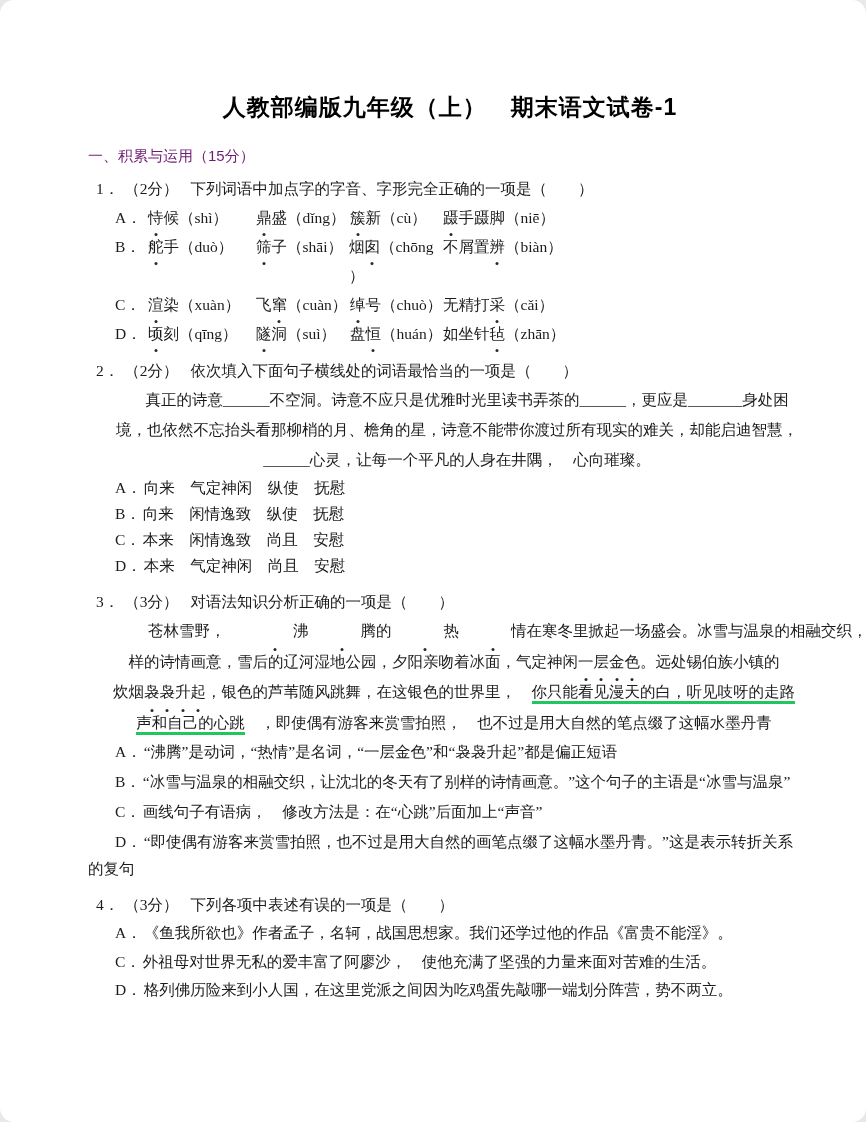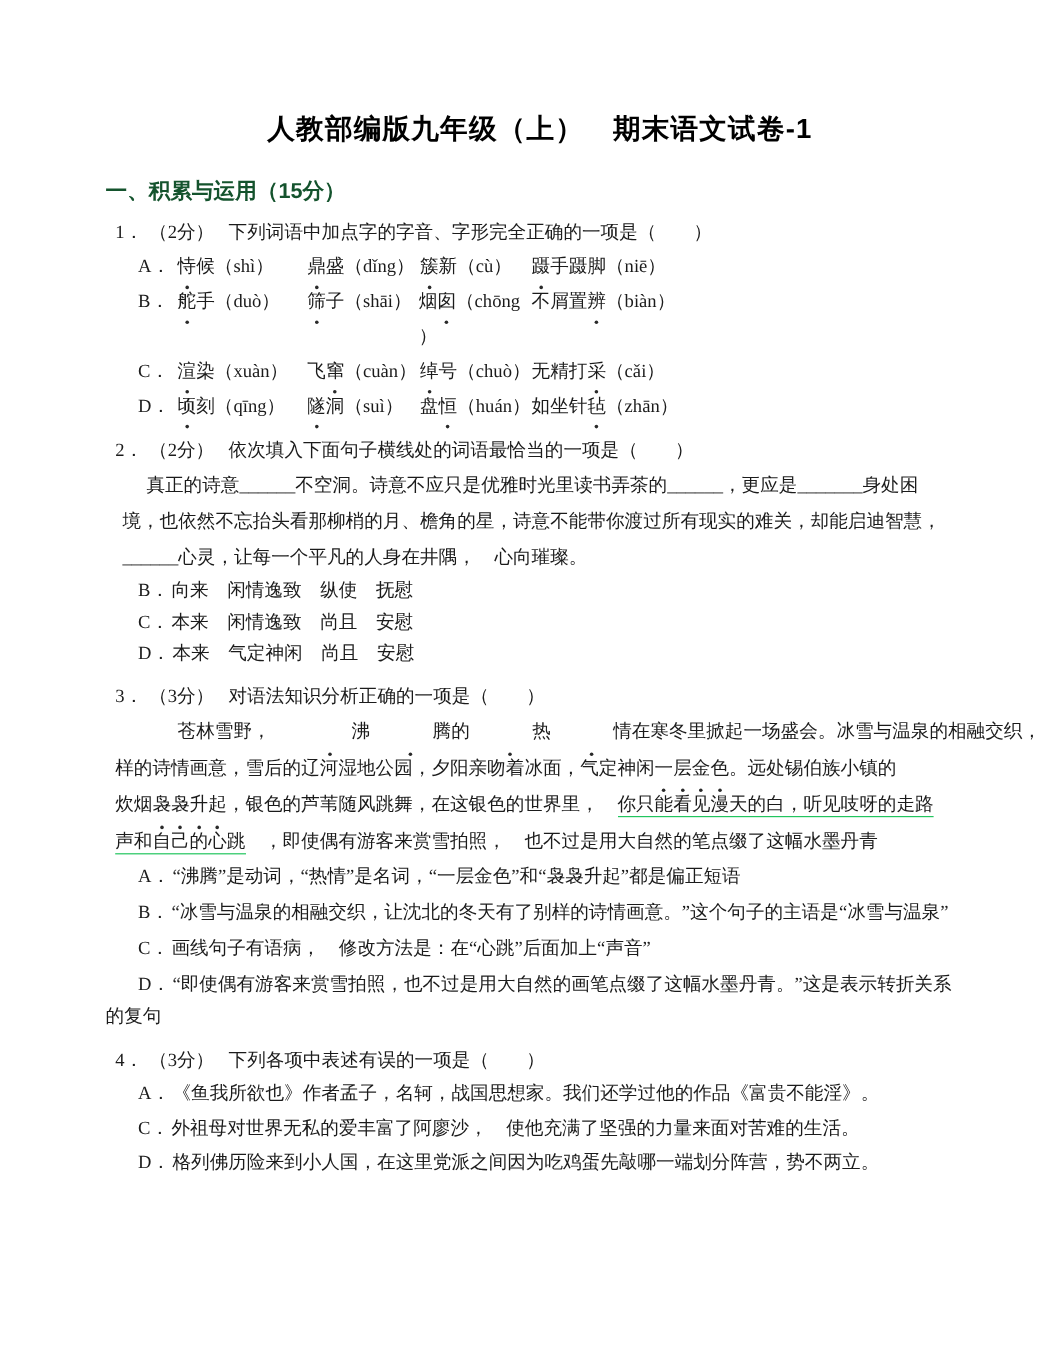--- a/index.html
+++ b/index.html
@@ -7,52 +7,53 @@
     position:relative;
     width:866px; height:1122px;
     margin:0 auto;
     background:#ffffff;
     color:#1b1b1b;
     font-family:"Liberation Serif","DejaVu Serif",serif;
     font-size:15.5px;
     box-sizing:border-box;
     padding:92px 54px 0 88px;
     overflow:hidden;
+    border-radius:14px;
   }
   .title {
     font-family:"Liberation Sans","DejaVu Sans",sans-serif;
     font-weight:700;
     font-size:23px;
     color:#000;
     text-align:center;
     margin:0 0 24px 0;
     letter-spacing:1px;
   }
   .section {
     font-family:"Liberation Sans","DejaVu Sans",sans-serif;
-    font-weight:700;
-    font-size:18px;
-    color:#14532d;
+    font-weight:400;
+    font-size:15px;
+    color:#701a75;
     margin:0 0 8px 0;
   }
   .question { margin:0 0 8px 0; }
   .stem { padding-left:8px; line-height:29px; }
   .qscore { margin-left:5px; margin-right:12px; }
 
   
   .optrow { display:flex; padding-left:27px; line-height:29px; }
   .optrow .olabel { width:33px; flex:0 0 auto; }
   .optrow .term { flex:0 0 auto; }
   .optrow .t1 { width:108px;text-decoration:underline; }
   .optrow .t2 { width:94px; }
   .optrow .t3 { width:93px;text-decoration:underline; }
 
   
   .passage { margin:0; }
-  .pline { line-height:30px; white-space:nowrap; }
+  .pline { line-height:30px; white-space:nowrap;text-align:center; }
   .q2pass { margin-left:14px; }
   .q2pass .first { text-indent:20px; }
   .q3pass { margin-left:8px; }
   .q3pass .pline { line-height:30.5px; }
   .q3pass .first { text-indent:52px; }
 
   
   .option { text-indent:27px; line-height:29px; }
   .option .olabel { margin-right:2px; }
   .q2opts .option { line-height:26px; }
@@ -64,21 +65,21 @@
   .ch.dot::after {
     content:"";
     position:absolute;
     left:50%; bottom:-4px;
     width:3px; height:3px;
     border-radius:50%;
     background:#2a2a2a;
     transform:translateX(-50%);
   }
   
-  .uline { border-bottom:1px solid #22c55e; padding-bottom:1px; }
+  .uline { border-bottom:3px solid #22c55e; padding-bottom:1px; }
 </style>
 </head>
 <body>
 
 <div class="page">
 
   <h1 class="title">人教部编版九年级（上）　期末语文试卷-1</h1>
 
   <h2 class="section">一、积累与运用（15分）</h2>
 
@@ -119,20 +120,21 @@
   <div class="question">
     <div class="stem">
       <span>2．</span><span class="qscore">（2分）</span><span>依次填入下面句子横线处的词语最恰当的一项是（　　）</span>
     </div>
     <div class="passage q2pass">
       <div class="pline first">真正的诗意______不空洞。诗意不应只是优雅时光里读书弄茶的______，更应是_______身处困</div>
       <div class="pline">境，也依然不忘抬头看那柳梢的月、檐角的星，诗意不能带你渡过所有现实的难关，却能启迪智慧，</div>
       <div class="pline">______心灵，让每一个平凡的人身在井隅，　心向璀璨。</div>
     </div>
     <div class="q2opts">
+      <div class="option"><span class="olabel">A．</span><span>向来　气定神闲　纵使　抚慰</span></div>
       <div class="option"><span class="olabel">B．</span><span>向来　闲情逸致　纵使　抚慰</span></div>
       <div class="option"><span class="olabel">C．</span><span>本来　闲情逸致　尚且　安慰</span></div>
       <div class="option"><span class="olabel">D．</span><span>本来　气定神闲　尚且　安慰</span></div>
     </div>
   </div>
 
   <div class="question">
     <div class="stem">
       <span>3．</span><span class="qscore">（3分）</span><span>对语法知识分析正确的一项是（　　）</span>
     </div>

